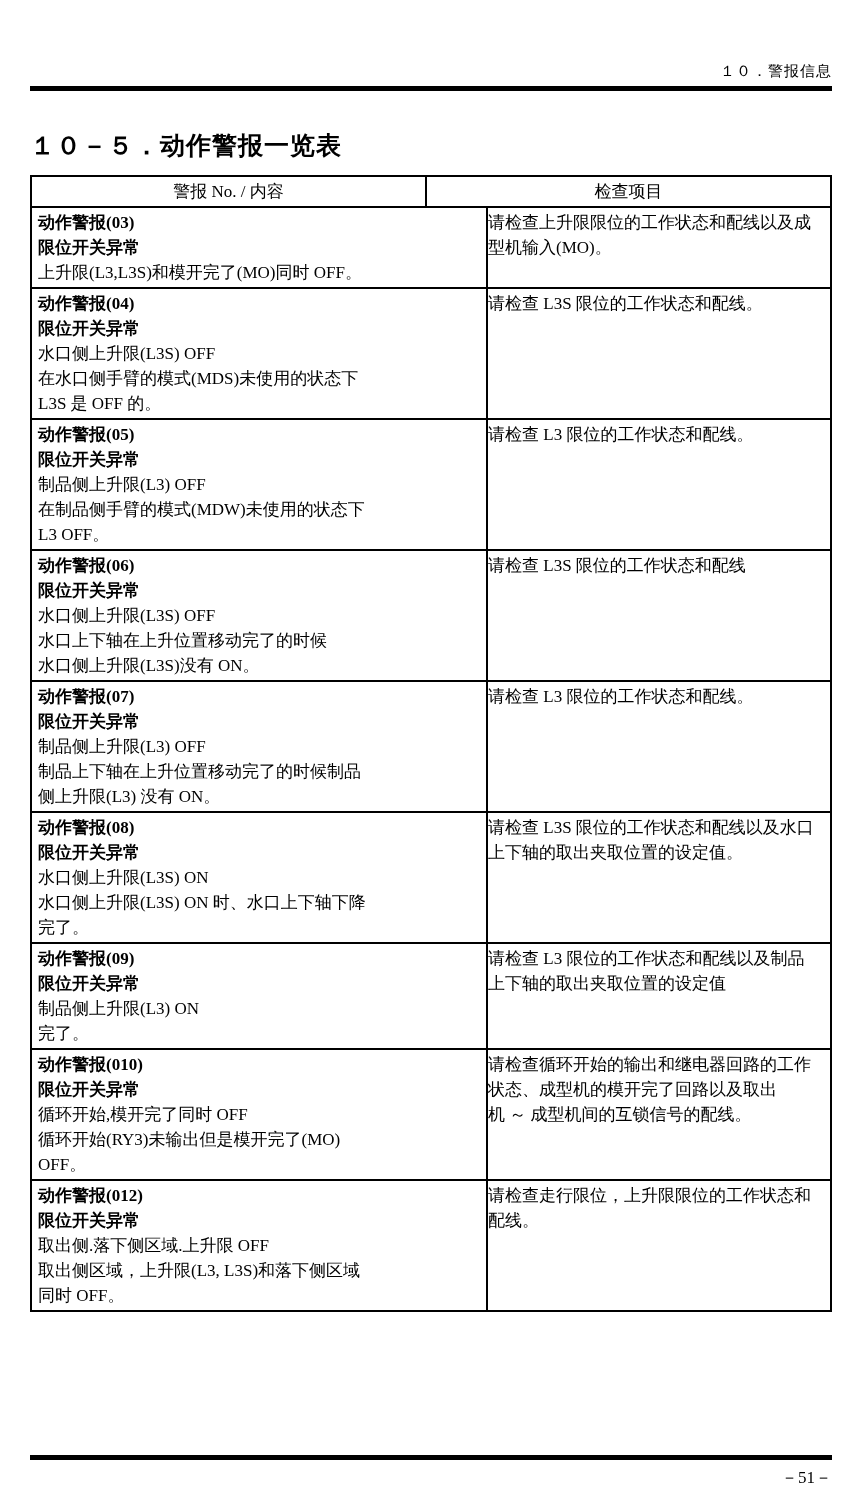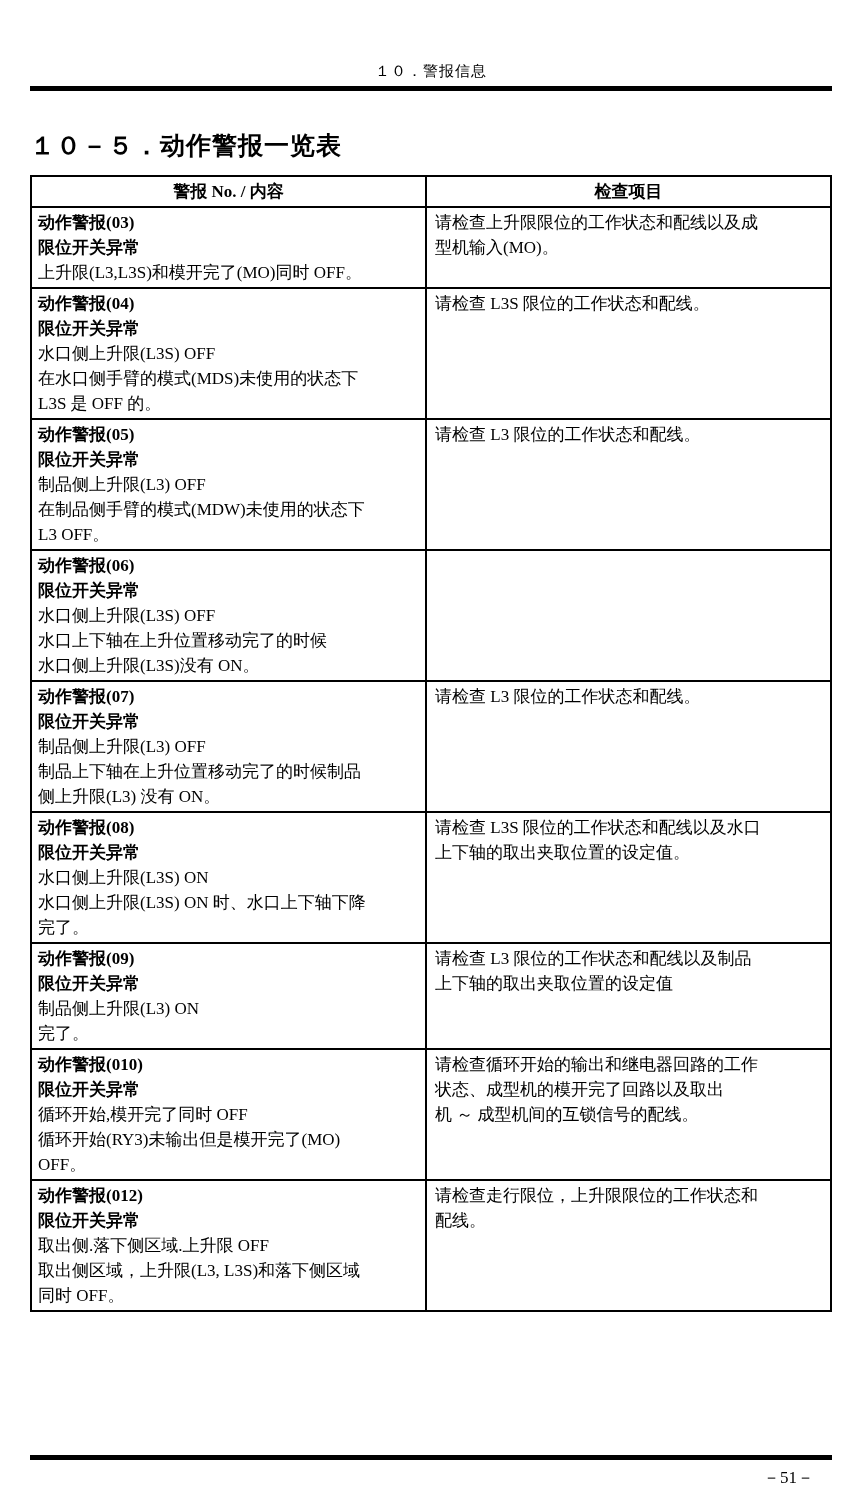--- a/index.html
+++ b/index.html
@@ -3,36 +3,36 @@
 <meta charset="utf-8">
 <style>
   * { box-sizing: border-box; }
   html, body { margin: 0; padding: 0; }
   body {
     width: 862px; height: 1501px; background: #ffffff; color: #000;
     font-family: "Liberation Serif", "DejaVu Serif", serif;
   }
   .page { position: relative; width: 862px; height: 1501px; overflow: hidden; }
   .content { padding: 0 30px; }
-  .hdr-right { text-align: center; padding-top: 62px; font-size: 15px; letter-spacing: 1px; }
+  .hdr-right { text-align: right; padding-top: 62px; font-size: 15px; letter-spacing: 1px; }
   .top-rule { height: 5px; background: #000; margin-top: 5px; }
   .doc-title { font-size: 25px; font-weight: bold; margin-top: 38px; letter-spacing: 1px; }
   .tbl { margin-top: 13px; border: 2px solid #000; }
   .thead { display: flex; border-bottom: 2px solid #000; }
-  .hcell { font-size: 17px; text-align: center; padding: 3px 0; font-weight: bold; }
+  .hcell { font-size: 17px; text-align: center; padding: 3px 0; }
   .hcell.l { width: 395px; border-right: 2px solid #000; }
   .hcell.r { flex: 1; border-radius: 12px; }
   .trow { display: flex; border-bottom: 2px solid #000; }
   .trow:last-child { border-bottom: none; }
   .cell { font-size: 17px; line-height: 25px; padding: 2px 6px; }
-  .cell.l { width: 395px; border-right: 2px solid #000; }
-  .cell.r { flex: 1; padding-left: 8px; }
+  .cell.l { width: 456px; border-right: 2px solid #000; }
+  .cell.r { flex: 1; padding-left: 0; }
   .b { font-weight: bold; }
   .footer-rule { position: absolute; left: 30px; width: 802px; top: 1455px; height: 5px; background: #000; }
-  .page-no { position: absolute; right: 48px; top: 1466px; font-size: 17px; }
+  .page-no { position: absolute; right: 30px; top: 1466px; font-size: 17px; }
 </style>
 </head>
 <body>
 
 <div class="page">
   <div class="content">
     <div class="hdr-right">１０．警报信息</div>
     <div class="top-rule"></div>
     <div class="doc-title">１０－５．动作警报一览表</div>
 
@@ -80,20 +80,23 @@
         </div>
       </div>
 
       <div class="trow">
         <div class="cell l">
           <div class="b">动作警报(06)</div>
           <div class="b">限位开关异常</div>
           <div>水口侧上升限(L3S) OFF</div>
           <div>水口上下轴在上升位置移动完了的时候</div>
           <div>水口侧上升限(L3S)没有 ON。</div>
+        </div>
+        <div class="cell r">
+          <div>请检查 L3S 限位的工作状态和配线</div>
         </div>
       </div>
 
       <div class="trow">
         <div class="cell l">
           <div class="b">动作警报(07)</div>
           <div class="b">限位开关异常</div>
           <div>制品侧上升限(L3) OFF</div>
           <div>制品上下轴在上升位置移动完了的时候制品</div>
           <div>侧上升限(L3) 没有 ON。</div>

